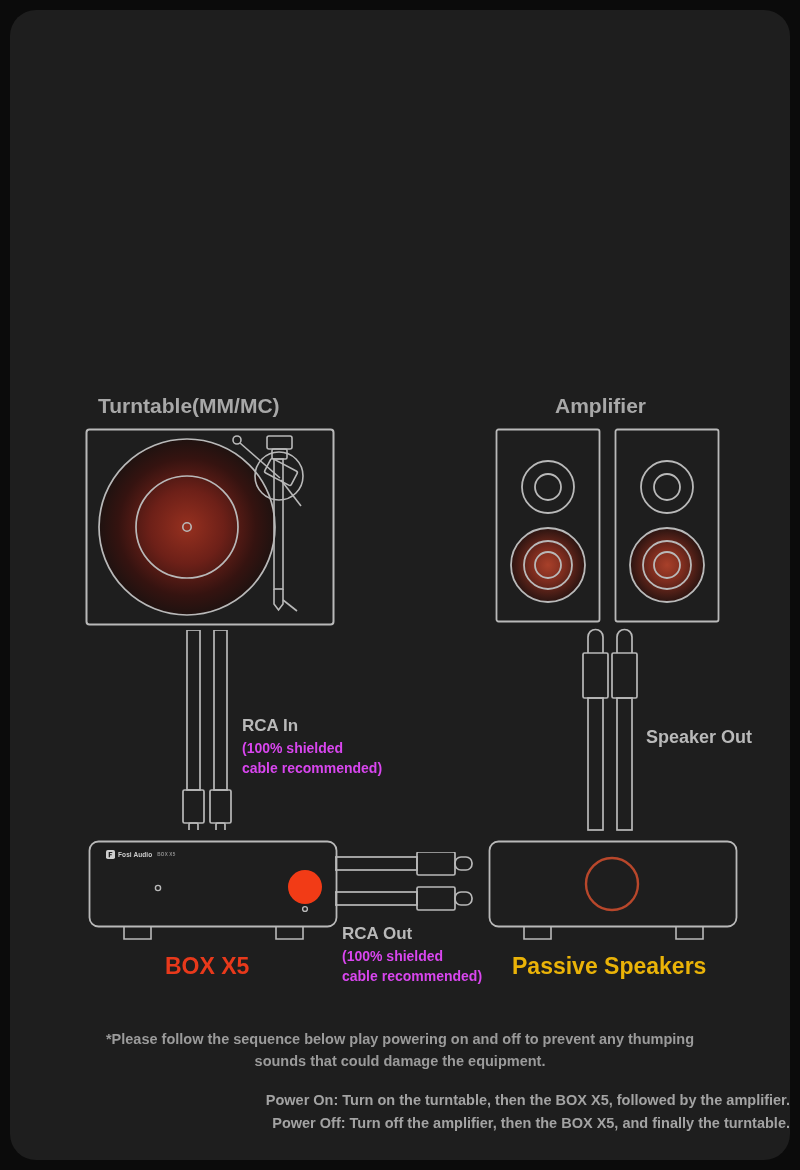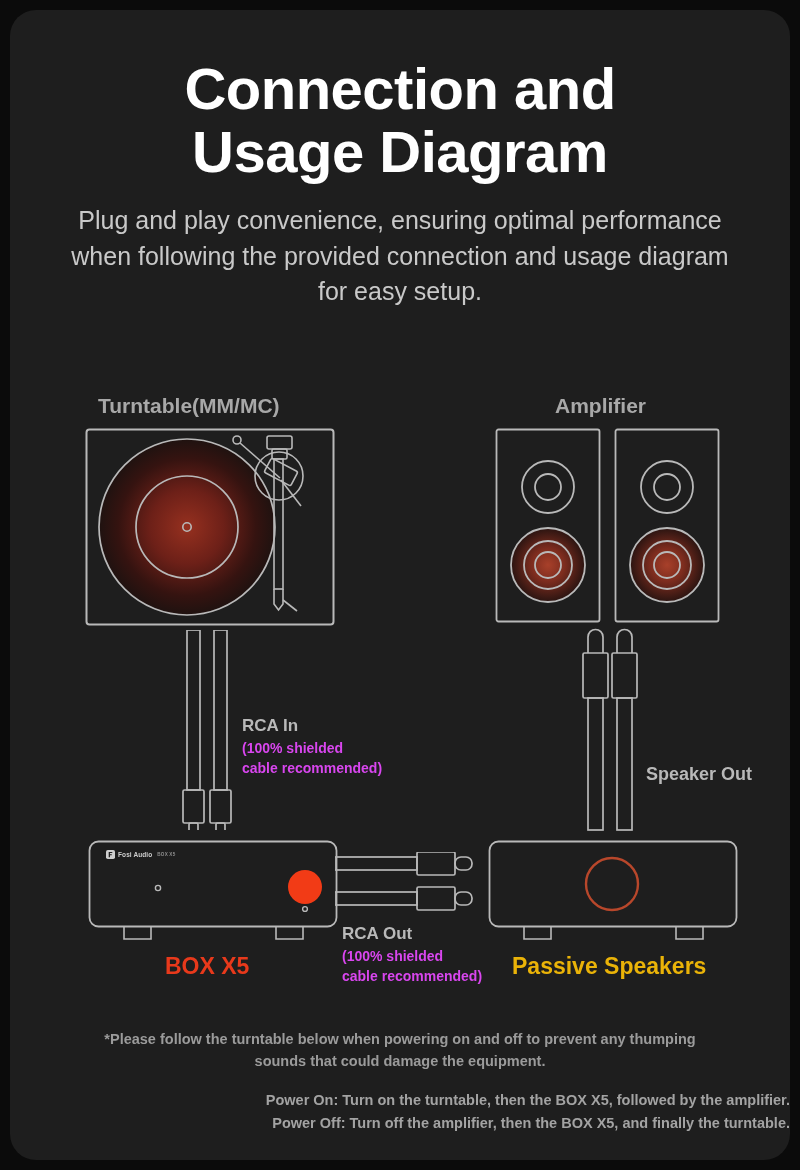--- a/index.html
+++ b/index.html
@@ -88,27 +88,20 @@
     white-space:nowrap;
   }
   .dev-label.box{ color:#e8391b; }
   .dev-label.spk{ color:#eab308; }
 </style>
 </head>
 <body>
 
 <div class="card">
 
-  <div class="header">
-    <div class="title">
-      <span>Connection and</span>
-      <span>Usage Diagram</span>
-    </div>
-    <div class="subtitle">Plug and play convenience, ensuring optimal performance when following the provided connection and usage diagram for easy setup.</div>
-  </div>
 
   <div class="stage">
 
     <div class="slabel" style="left:88px; top:14px;text-align:right;">Turntable(MM/MC)</div>
     <div class="slabel" style="left:545px; top:14px;">Amplifier</div>
 
     <svg width="270" height="210" style="position:absolute; left:75px; top:48px;">
       <defs>
         <radialGradient id="platterGlow" cx="50%" cy="50%" r="50%">
           <stop offset="0%" stop-color="#96301f"></stop>
@@ -192,21 +185,21 @@
       <path class="stroke" d="M37 28 L37 12 A7.5 7.5 0 0 1 52 12 L52 28" stroke-width="1.7"></path>
 
       <rect class="stroke" x="3" y="28" width="25" height="45" rx="1.5" stroke-width="1.7"></rect>
       <rect class="stroke" x="32" y="28" width="25" height="45" rx="1.5" stroke-width="1.7"></rect>
 
       <rect class="stroke" x="8" y="73" width="15" height="132" stroke-width="1.7"></rect>
       <rect class="stroke" x="37" y="73" width="15" height="132" stroke-width="1.7"></rect>
     </svg>
 
     <div class="cable-label" style="left:636px; top:345px;">
-      <span class="cl-main" style="font-size:18px;margin-top:37px;">Speaker Out</span>
+      <span class="cl-main" style="font-size:18px;">Speaker Out</span>
     </div>
 
     <svg width="260" height="110" style="position:absolute; left:78px; top:460px;">
       <rect class="stroke" x="1.5" y="1.5" width="247" height="85" rx="9" stroke-width="1.8"></rect>
 
       <path class="stroke" d="M36 87 L36 99 L63 99 L63 87" stroke-width="1.6"></path>
       <path class="stroke" d="M188 87 L188 99 L215 99 L215 87" stroke-width="1.6"></path>
 
       <circle class="stroke" cx="70" cy="48" r="2.6" stroke-width="1.4"></circle>
 
@@ -248,21 +241,21 @@
       <path class="stroke" d="M188 87 L188 99 L215 99 L215 87" stroke-width="1.6"></path>
       <circle cx="124" cy="44" r="26" fill="none" stroke="#b8472b" stroke-width="2.4"></circle>
     </svg>
 
     <div class="dev-label spk" style="left:502px; top:573px;">Passive Speakers</div>
 
   </div>
 
   <div class="notes">
     <div class="note-warn">
-      <span>*Please follow the turntable below when powering on and off to prevent</span>
+      <span>*Please follow the sequence below play powering on and off to prevent</span>
       <span>any thumping sounds that could damage the equipment.</span>
     </div>
     <div class="note-seq">
       <span>Power On: Turn on the turntable, then the BOX X5, followed by the amplifier.</span>
       <span>Power Off: Turn off the amplifier, then the BOX X5, and finally the turntable.</span>
     </div>
   </div>
 
 </div>
 

